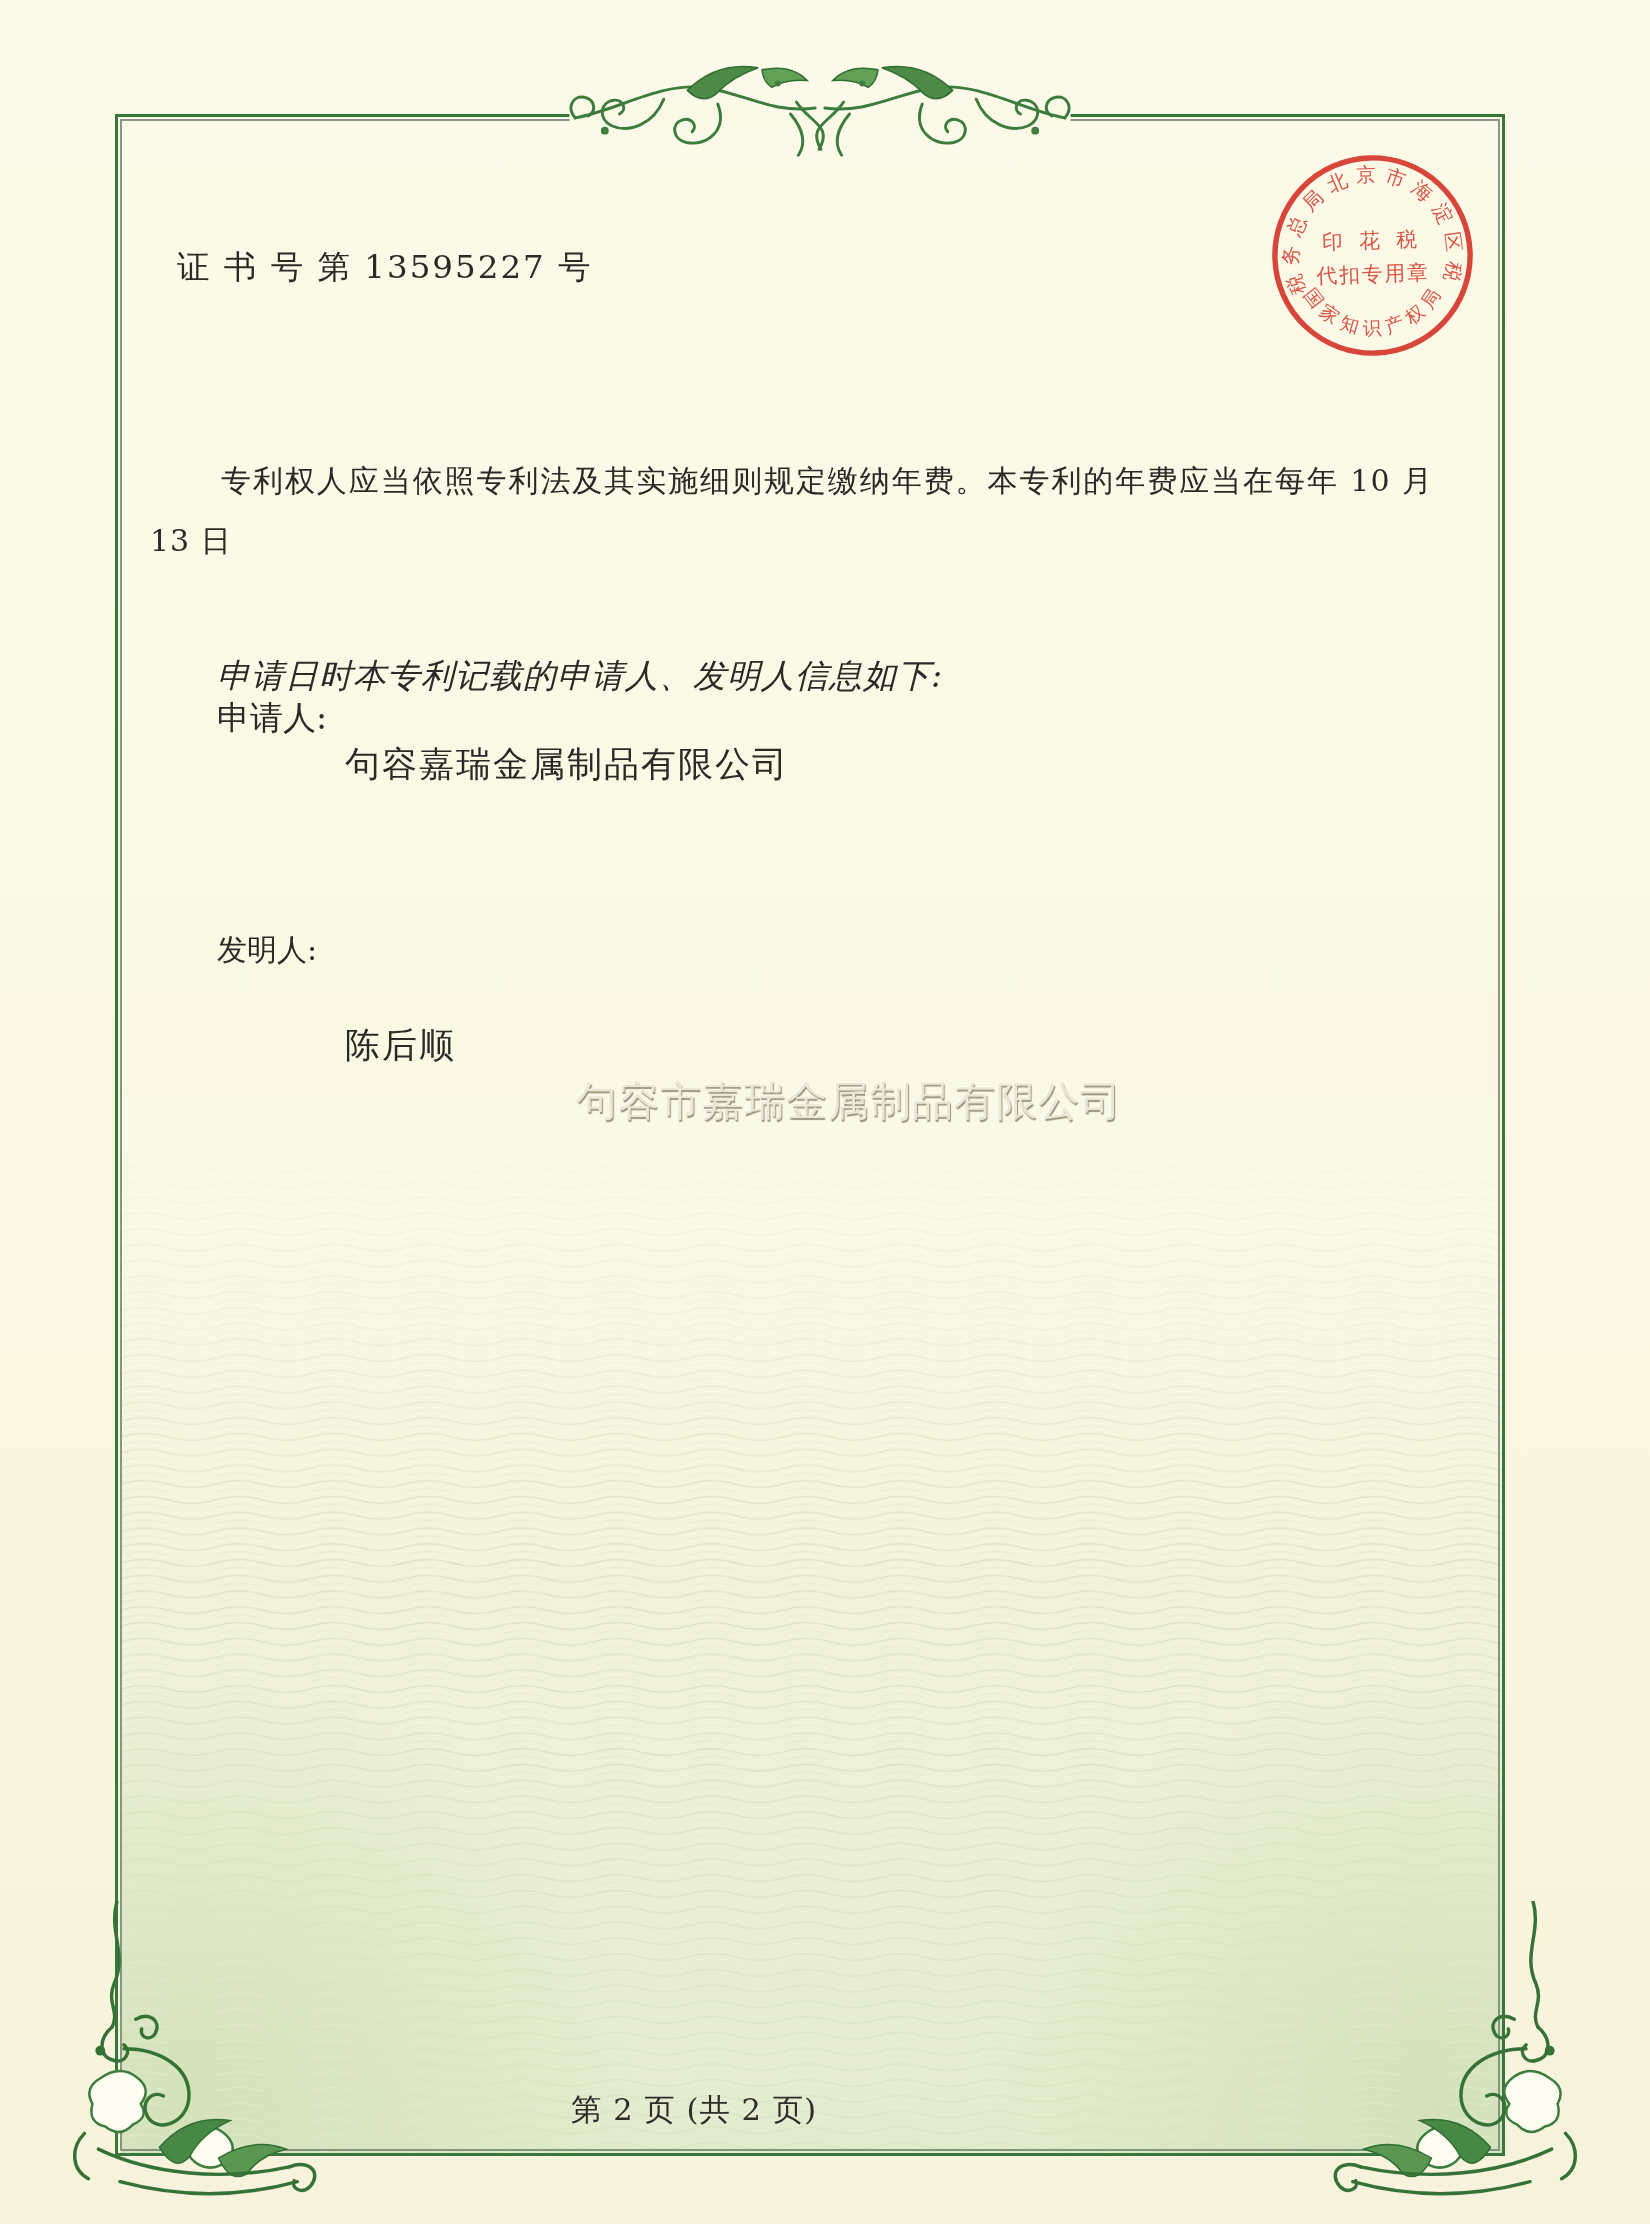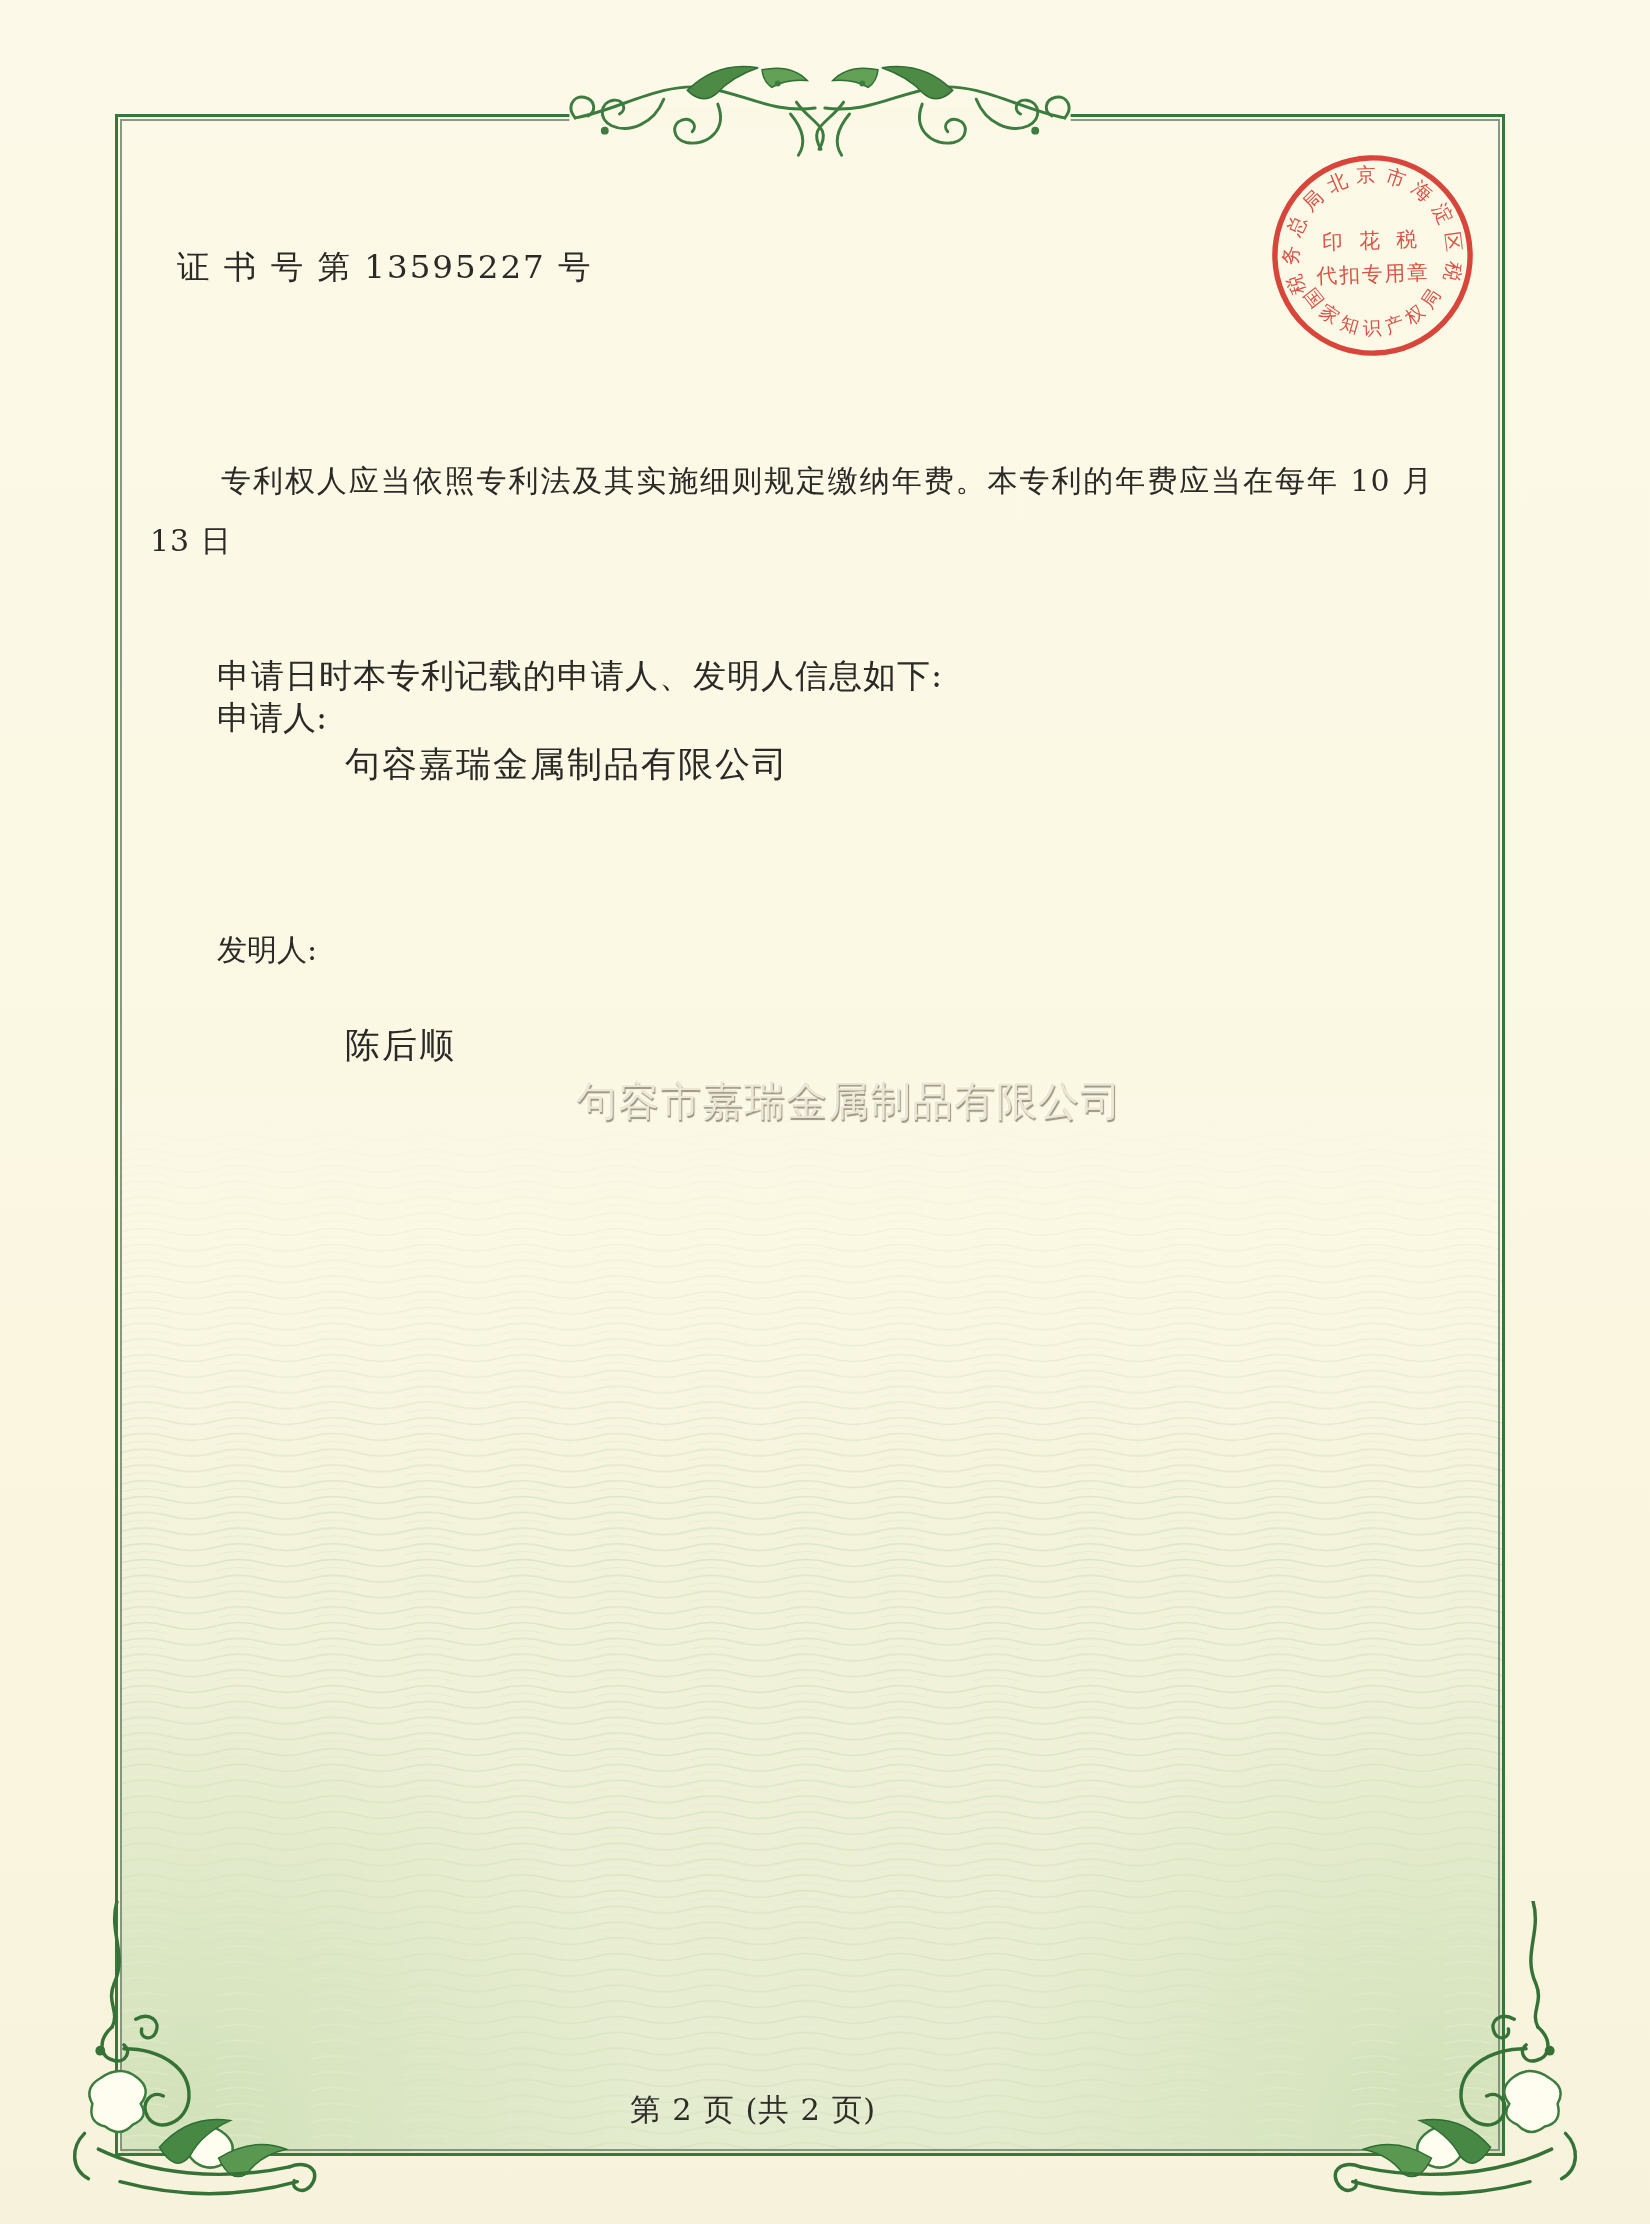--- a/index.html
+++ b/index.html
@@ -22,33 +22,33 @@
     position:absolute;left:2px;top:2px;right:2px;bottom:2px;
     border:2px solid rgba(108,128,108,.8);
   }
   .cert-no{left:177px;top:246px;font-size:32.5px;letter-spacing:2px;}
   .body-par{
     left:150px;top:451px;width:1283px;
     font-size:30px;line-height:60px;letter-spacing:1px;
     text-align:justify;
   }
   .body-par .l1{text-indent:71px;}
-  .info-heading{left:217px;top:654px;font-size:33px;letter-spacing:1px;}
+  .info-heading{left:217px;top:654px;font-size:33px;letter-spacing:1px;font-style:italic;}
   .applicant-label{left:217px;top:696px;font-size:33px;}
   .applicant-name{left:345px;top:741px;font-size:35px;letter-spacing:2px;}
   .inventor-label{left:217px;top:930px;font-size:30px;}
   .inventor-name{left:345px;top:978px;font-size:35px;letter-spacing:2px;margin-top:44px;}
   .watermark{
     left:576px;top:1074px;font-size:41px;letter-spacing:1px;
     color:#ece7d4;
     text-shadow:1px 2px 1px #9a947f,-1px -1px 1px #fffef6;
   }
   .footer{
     left:571px;top:2090px;width:364px;
-    font-size:30.5px;text-align:center;letter-spacing:1px;color:#2e2d29;
+    font-size:30.5px;letter-spacing:1px;color:#2e2d29;
   }
   .stamp{left:1268px;top:151px;width:209px;height:209px;opacity:.93;transform:rotate(-2deg);}
   .corner-right{transform:scaleX(-1);}
   svg{display:block;}
 </style>
 </head>
 <body>
 
 <div class="page">
 

